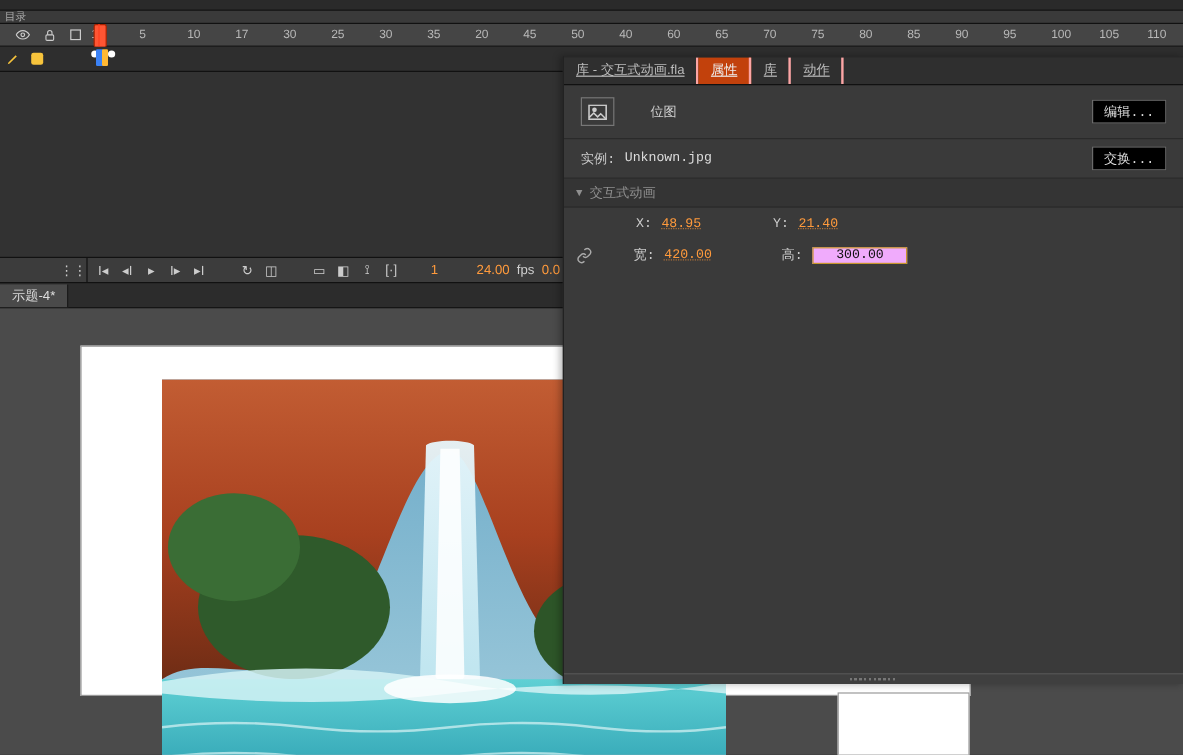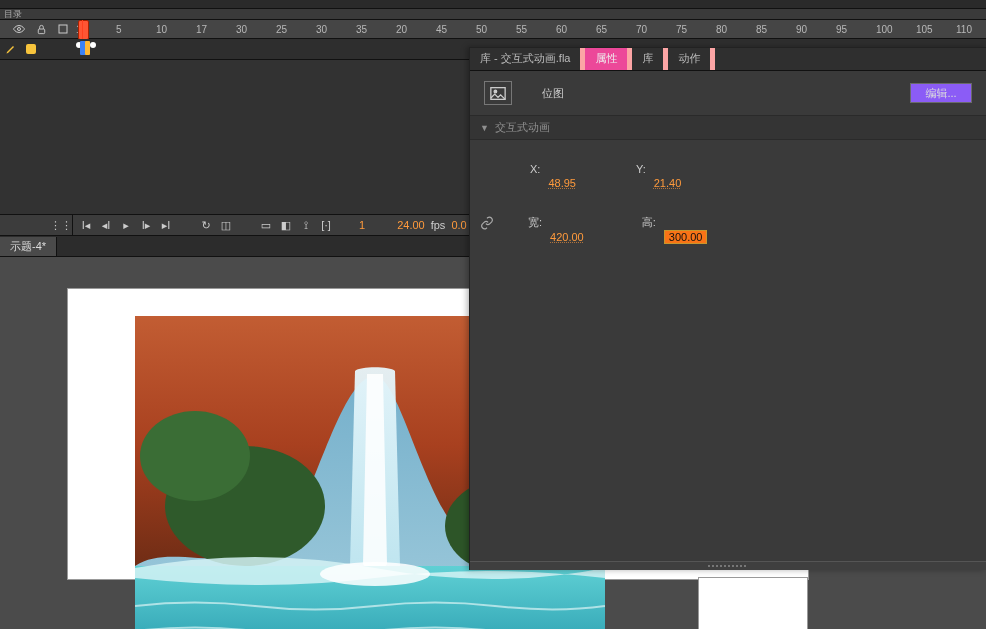--- a/index.html
+++ b/index.html
@@ -26,31 +26,31 @@
   .tl-footer .ctrls{display:flex;align-items:center;gap:6px;margin-left:6px;}
   .tl-footer .spacer{width:14px;}
   .orange{color:#ff9a3c;}
   .doc-tab{height:20px;background:#2c2c2c;border-top:1px solid #111;border-bottom:1px solid #111;display:flex;align-items:center;}
   .doc-tab .tab{padding:2px 10px;background:#4a4a4a;color:#ddd;border-right:1px solid #111;font-size:11px;}
   .stage-area{position:relative;height:381px;background:#4b4b4b;}
   .canvas{position:absolute;left:67px;top:31px;width:740px;height:290px;background:#fff;border:1px solid #999;}
   .canvas .img{position:absolute;left:67px;top:27px;width:470px;height:326px;overflow:hidden;}
   .panel{position:absolute;right:0;top:47px;width:516px;height:522px;background:#3a3a3a;border-top:1px solid #222;border-left:1px solid #222;box-shadow:-2px 0 6px rgba(0,0,0,.3);display:flex;flex-direction:column;}
   .panel-tabs{display:flex;height:22px;background:#2f2f2f;border-bottom:1px solid #111;font-size:11px;}
-  .ptab{padding:3px 10px;color:#bbb;border-right:5px solid #fca5a5;cursor:pointer;}
-  .ptab.active{background:#ec4899;color:#eee;}
-  .section{display:flex;align-items:center;padding:10px 14px;border-bottom:1px solid #2a2a2a;}
+  .ptab{padding:3px 10px;color:#bbb;border-right:2px solid #fca5a5;cursor:pointer;text-decoration:underline;}
+  .ptab.active{background:#c2410c;color:#eee;}
+  .section{display:flex;align-items:center;padding:10px 14px;border-bottom:1px solid #2a2a2a;font-family:Liberation Mono, monospace;}
   .imgicon{width:26px;height:22px;border:1px solid #777;display:flex;align-items:center;justify-content:center;margin-right:30px;}
-  .btn{min-width:60px;height:18px;background:#8b5cf6;border:1px solid #6a6a6a;color:#ddd;font-size:11px;display:flex;align-items:center;justify-content:center;cursor:pointer;}
+  .btn{min-width:60px;height:18px;background:#000000;border:1px solid #6a6a6a;color:#ddd;font-size:11px;display:flex;align-items:center;justify-content:center;cursor:pointer;}
   .sec-title{font-size:11px;color:#8f8f8f;}
   .disclosure{font-size:9px;color:#8f8f8f;margin-right:6px;}
   .kv{display:flex;align-items:center;gap:8px;}
   .lbl{font-size:11px;color:#ccc;}
-  .val{font-size:11px;color:#ff9a3c;margin-top:29px;}
-  .val.edit{background:#f97316;color:#111;padding:0 4px;border:1px solid #c8962c;}
+  .val{font-size:11px;color:#ff9a3c;}
+  .val.edit{background:#f0abfc;color:#111;padding:0 19px;border:1px solid #c8962c;}
   .val.ul{text-decoration:underline dotted rgba(255,154,60,.6);}
   .linkicon{width:14px;height:14px;color:#aaa;}
   .drag-handle{height:8px;background:#3f3f3f;border-top:1px solid #555;display:flex;align-items:center;justify-content:center;}
   .drag-handle .dots{width:40px;height:2px;background:repeating-linear-gradient(90deg,#777 0 2px,transparent 2px 4px);}
   .hscroll{height:14px;background:#3a3a3a;border-top:1px solid #222;position:relative;}
   .hscroll .thumb{position:absolute;left:2px;top:2px;width:40px;height:9px;background:#5a5a5a;border:1px solid #777;border-radius:2px;}
   .hscroll .arrow{position:absolute;top:0;width:14px;height:14px;display:flex;align-items:center;justify-content:center;color:#bbb;}
   svg{display:block;}
   .stage-strip{position:absolute;left:698px;top:320px;width:108px;height:63px;background:#fff;border:1px solid #999;}
 </style>
@@ -88,21 +88,21 @@
       <span>5</span>
       <span>10</span>
       <span>17</span>
       <span>30</span>
       <span>25</span>
       <span>30</span>
       <span>35</span>
       <span>20</span>
       <span>45</span>
       <span>50</span>
-      <span>55</span>
+      <span>40</span>
       <span>60</span>
       <span>65</span>
       <span>70</span>
       <span>75</span>
       <span>80</span>
       <span>85</span>
       <span>90</span>
       <span>95</span>
       <span>100</span>
       <span>105</span>
@@ -230,20 +230,27 @@
             <rect x="1" y="1" width="22" height="18"></rect>
             <circle cx="8" cy="7" r="2" fill="#ccc"></circle>
             <path d="M1 17l6-6 5 5 4-4 7 7"></path>
           </svg>
       </div>
       <span>位图</span>
     </div>
     <div class="btn">编辑...</div>
   </div>
 
+  <div class="section" style="justify-content:space-between;padding:6px 14px;">
+    <div class="kv">
+      <span class="lbl">实例:</span>
+      <span class="lbl" style="color:#ddd">Unknown.jpg</span>
+    </div>
+    <div class="btn">交换...</div>
+  </div>
 
   <div class="section" style="padding:4px 10px;background:#343434;">
     <span class="disclosure">▼</span>
     <span class="sec-title">交互式动画</span>
   </div>
 
   <div class="section" style="padding:8px 14px 4px 60px;gap:60px;border:none;">
     <div class="kv">
         <span class="lbl">X:</span>
         <span class="val ul">48.95</span>

